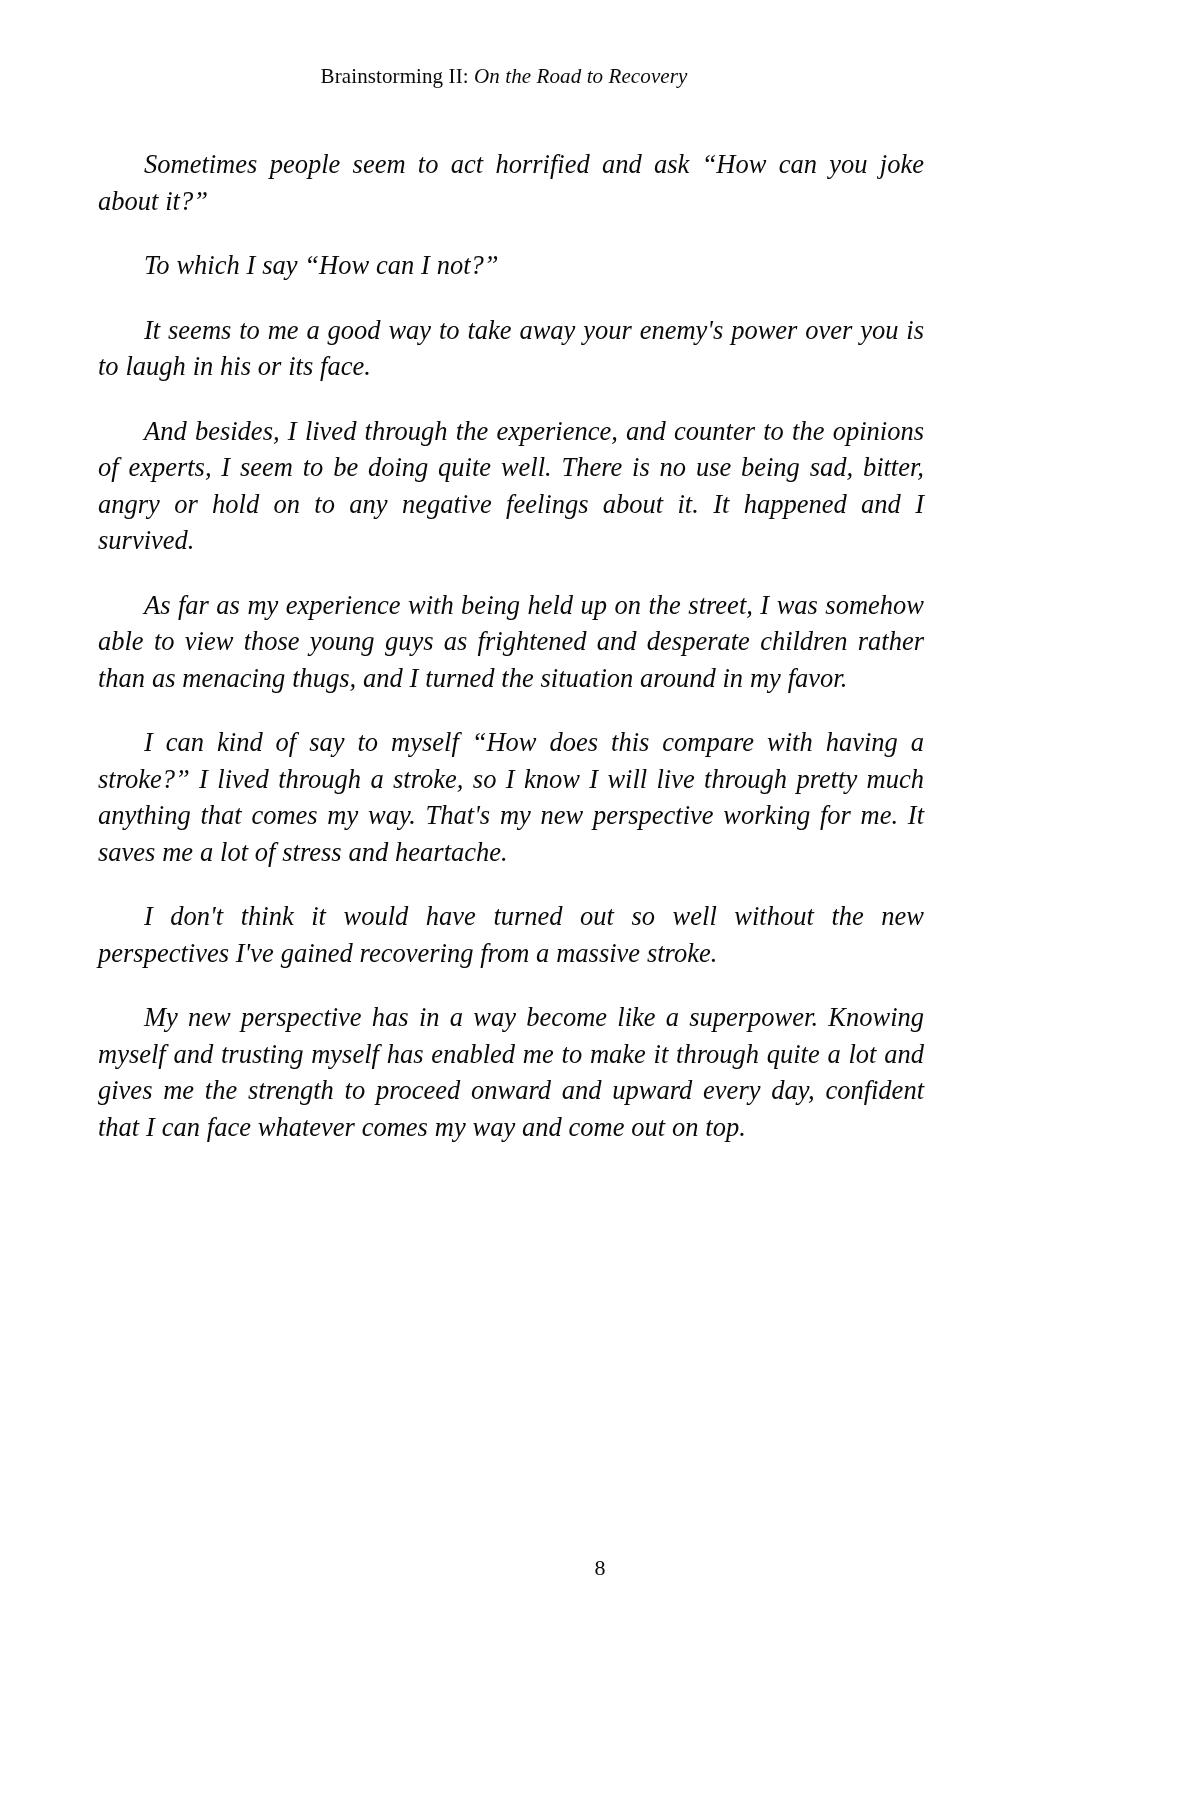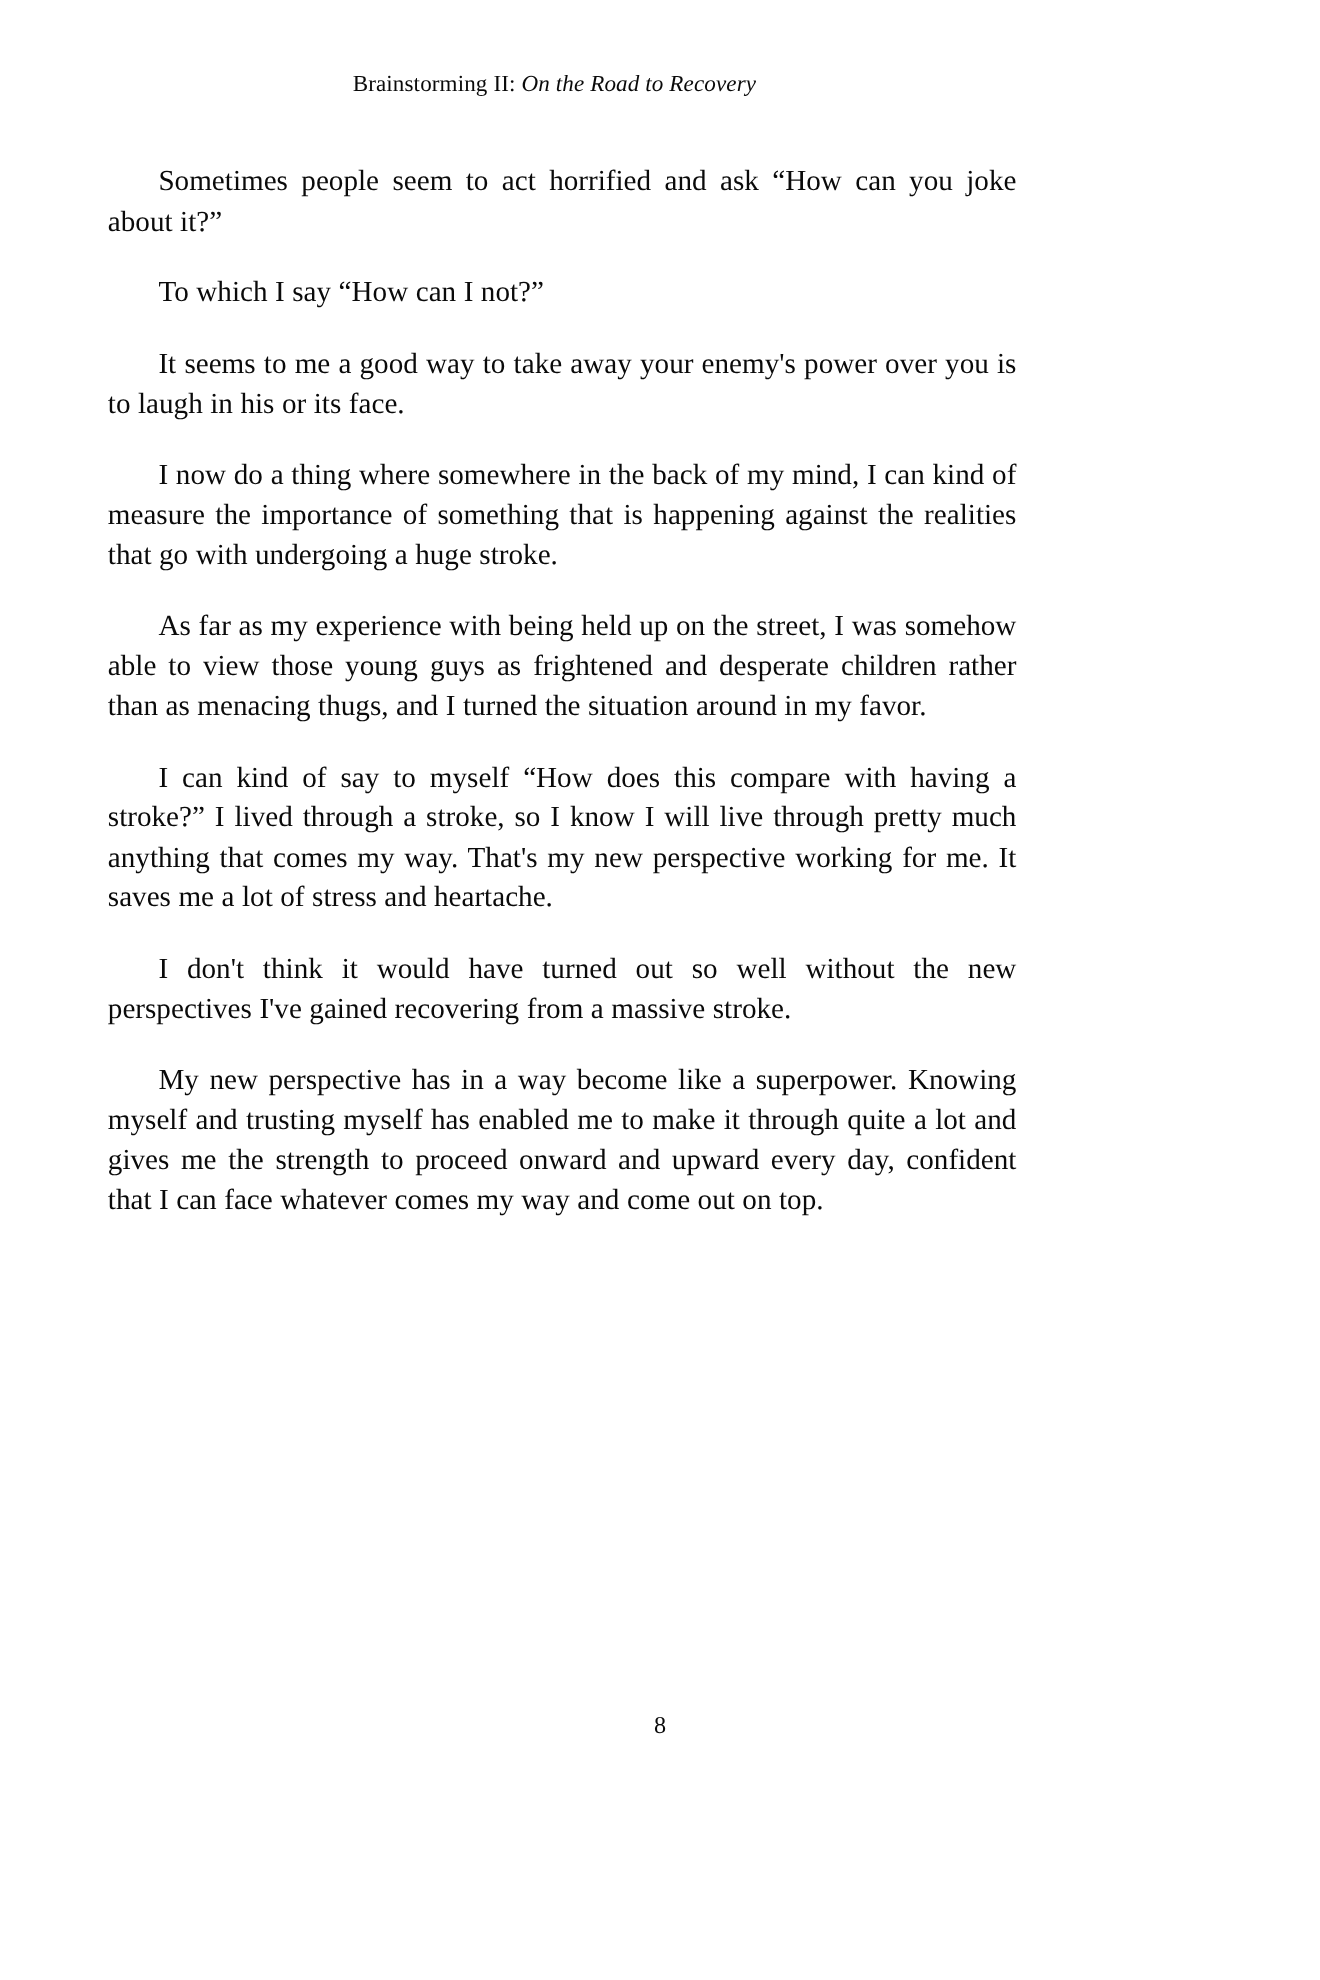--- a/index.html
+++ b/index.html
@@ -39,20 +39,21 @@
   }
   .running-head .rh-main { font-style: normal; }
   .running-head .rh-sub  { font-style: italic; }
 
   
   .textblock {
     position: absolute;
     top: 146px;
     left: 98px;
     width: 826px;
+    font-style: italic;
   }
 
   p.para {
     margin: 0 0 28px 0;
     font-size: 26.5px;
     line-height: 36.5px;
     text-align: justify;
     text-justify: inter-word;
     text-indent: 46px;
     -webkit-hyphens: none;
@@ -82,21 +83,21 @@
 <div class="page">
 
   <div class="running-head">
     <span class="rh-main">Brainstorming II: </span><span class="rh-sub">On the Road to Recovery</span>
   </div>
 
   <div class="textblock">
     <p class="para">Sometimes people seem to act horrified and ask “How can you joke about it?”</p>
     <p class="para">To which I say “How can I not?”</p>
     <p class="para">It seems to me a good way to take away your enemy's power over you is to laugh in his or its face.</p>
-    <p class="para">I now do a thing where somewhere in the back of my mind, I can kind of measure the importance of something that is happening against the realities that go with undergoing a huge stroke.</p>
+    <p class="para">And besides, I lived through the experience, and counter to the opinions of experts, I seem to be doing quite well. There is no use being sad, bitter, angry or hold on to any negative feelings about it. It happened and I survived.</p>
     <p class="para">As far as my experience with being held up on the street, I was somehow able to view those young guys as frightened and desperate children rather than as menacing thugs, and I turned the situation around in my favor.</p>
     <p class="para">I can kind of say to myself “How does this compare with having a stroke?” I lived through a stroke, so I know I will live through pretty much anything that comes my way. That's my new perspective working for me. It saves me a lot of stress and heartache.</p>
     <p class="para">I don't think it would have turned out so well without the new perspectives I've gained recovering from a massive stroke.</p>
     <p class="para">My new perspective has in a way become like a superpower.  Knowing myself and trusting myself has enabled me to make it through quite a lot and gives me the strength to proceed onward and upward every day, confident that I can face whatever comes my way and come out on top.</p>
   </div>
 
   <div class="folio" style="bottom: auto; top: 1557px;">
     <span class="folio-inner">8</span>
   </div>
 

